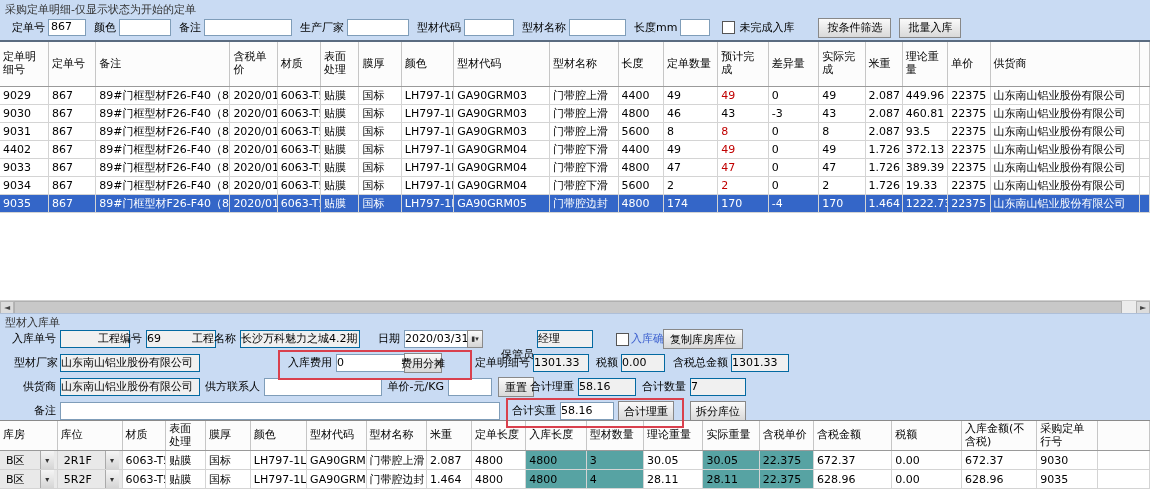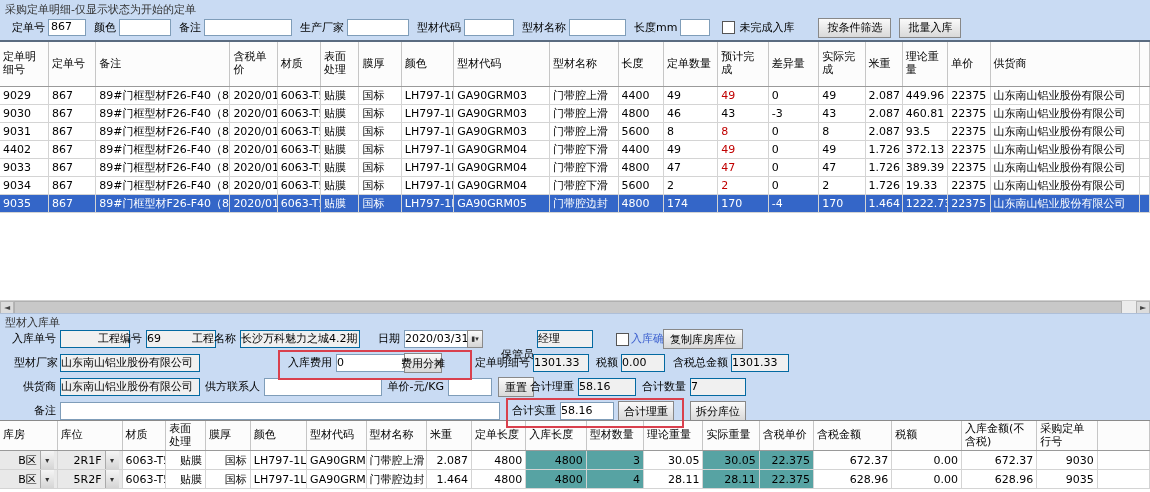--- a/index.html
+++ b/index.html
@@ -21,21 +21,21 @@
   #order-grid{top:40px;left:0;width:1150px;height:260px;border-top:2px solid #5a6b80;}
   #entry-grid{top:420px;left:0;width:1150px;height:72px;border-top:1px solid #8a8a8a;}
   table.grid{border-collapse:collapse;table-layout:fixed;width:1150px;font-size:11px;}
   table.grid th{font-weight:normal;text-align:left;vertical-align:middle;background:#fcfcfc;
         border-right:1px solid #c6c6c6;border-bottom:1px solid #9a9a9a;padding:1px 3px;line-height:1.15;
         overflow:hidden;}
   #order-grid th{height:42px;margin-left:19px;}
   #entry-grid th{height:27px;}
   table.grid td{border-right:1px solid #d4d4d4;border-bottom:1px solid #d4d4d4;height:17px;
         padding:0 3px;white-space:nowrap;overflow:hidden;background:#fff;}
-  #entry-grid td{height:18px;text-align:right;}
+  #entry-grid td{height:18px;}
   tr.sel td{background:#3466c8 !important;color:#fff;}
   td.redv{color:#c00000;}
   td.teal{background:#57a3a3 !important;}
   td.combo{background:#e9e9e9 !important;padding:0;}
   .combo-in{display:flex;align-items:center;height:100%;}
   .combo-txt{flex:1;padding:0 3px;overflow:hidden;}
   .combo-btn{width:13px;height:100%;border-left:1px solid #aaa;background:linear-gradient(#f5f5f5,#d5d5d5);
         display:flex;align-items:center;justify-content:center;font-size:8px;color:#333;}
   
   .hscroll{position:absolute;top:300px;left:0;width:1150px;height:13px;background:#ececec;border-top:1px solid #d0d0d0;}

